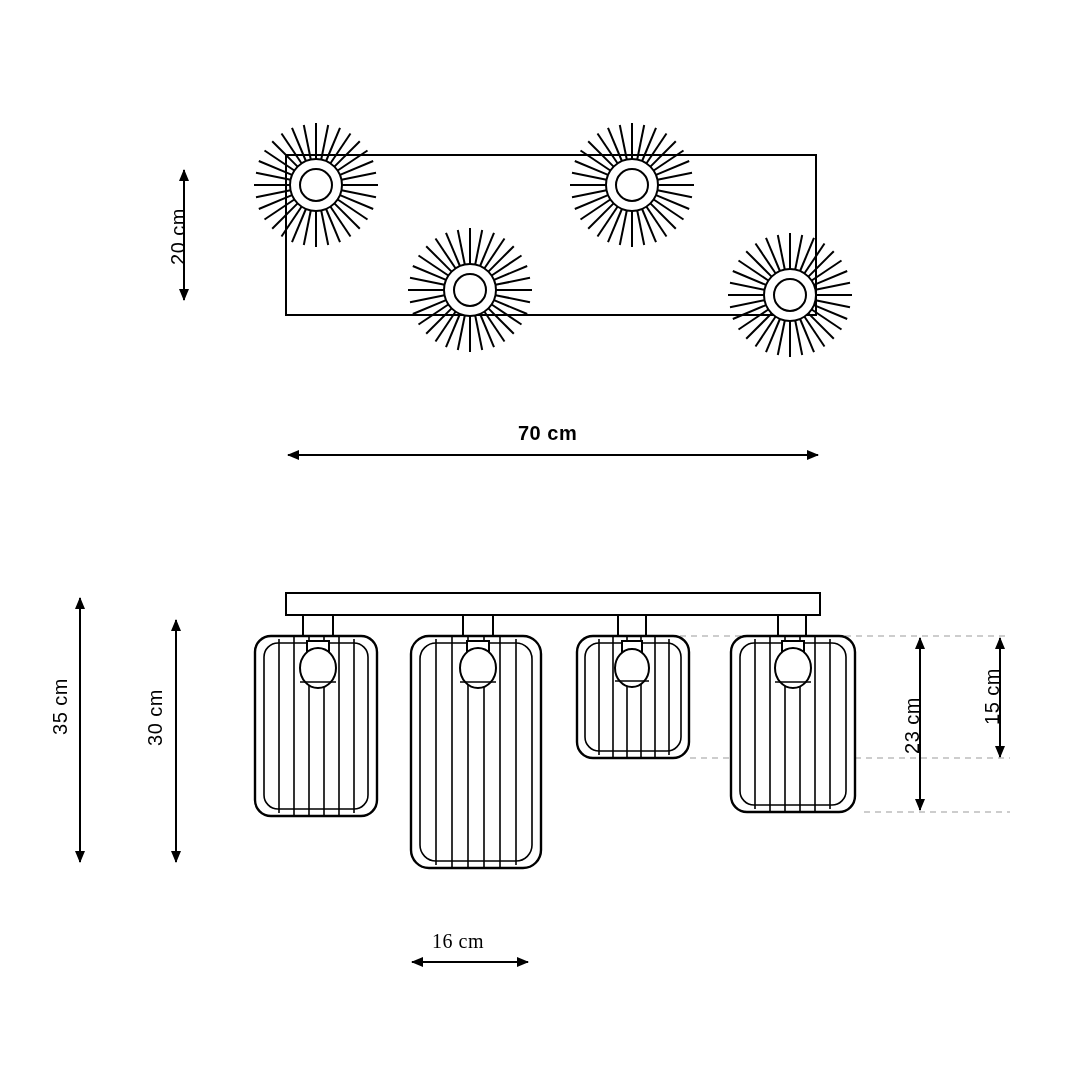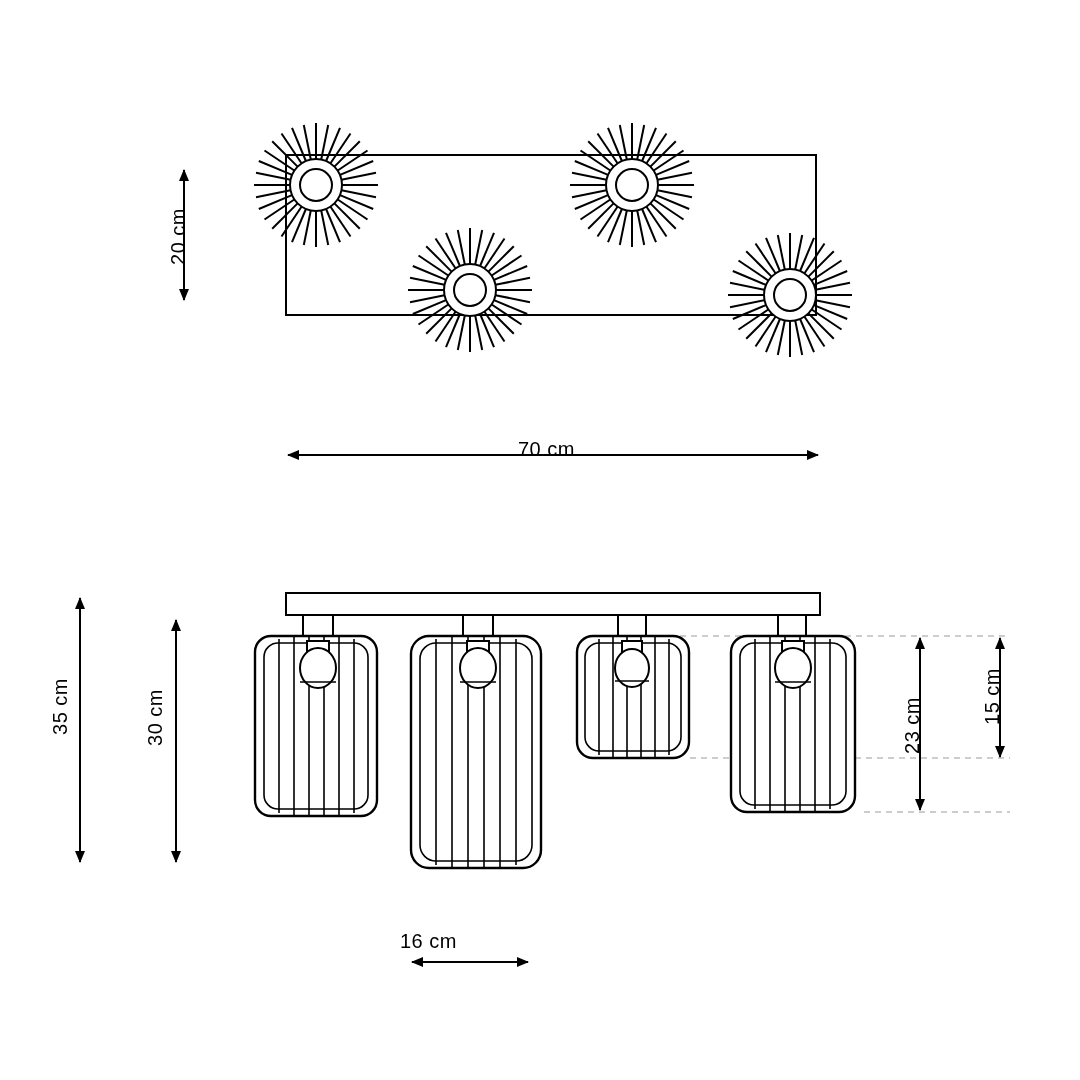--- a/index.html
+++ b/index.html
@@ -315,25 +315,25 @@
       <line x1="920" y1="638" x2="920" y2="810" stroke="#000" stroke-width="2" marker-start="url(#arrowStart)" marker-end="url(#arrowEnd)"></line>
 
       <line x1="1000" y1="638" x2="1000" y2="757" stroke="#000" stroke-width="2" marker-start="url(#arrowStart)" marker-end="url(#arrowEnd)"></line>
 
       <line x1="412" y1="962" x2="528" y2="962" stroke="#000" stroke-width="2" marker-start="url(#arrowStart)" marker-end="url(#arrowEnd)"></line>
     </g>
   </svg>
 
   <div class="dim-label vertical" style="left:143px; top:225px; width:70px; text-align:center;">20 cm</div>
 
-  <div class="dim-label" style="left:518px; top:438px;">70 cm</div>
+  <div class="dim-label" style="left:518px; top:422px;font-weight:bold;">70 cm</div>
 
   <div class="dim-label vertical" style="left:25px; top:695px; width:70px; text-align:center;">35 cm</div>
 
   <div class="dim-label vertical" style="left:120px; top:706px; width:70px; text-align:center;">30 cm</div>
 
   <div class="dim-label vertical" style="left:877px; top:714px; width:70px; text-align:center;">23 cm</div>
 
   <div class="dim-label vertical" style="left:957px; top:685px; width:70px; text-align:center;">15 cm</div>
 
-  <div class="dim-label" style="left:400px; top:930px;">16 cm</div>
+  <div class="dim-label" style="left:432px; top:930px;font-family:Liberation Serif, serif;">16 cm</div>
 
 </div>
 
 </body></html>

